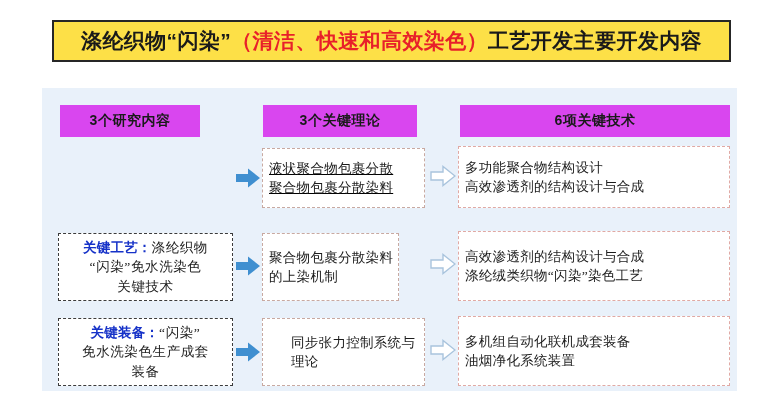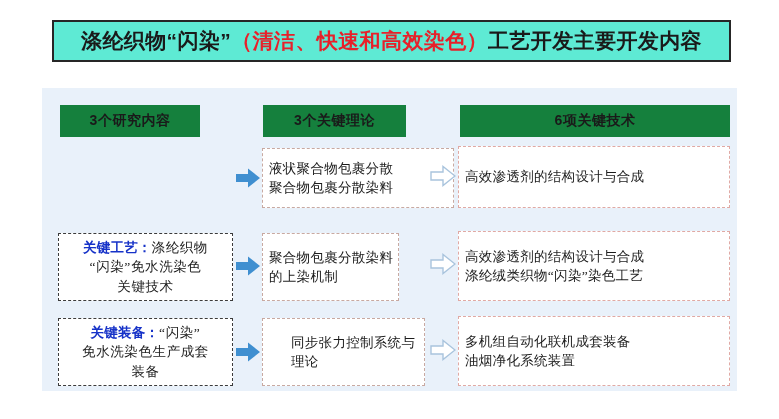--- a/index.html
+++ b/index.html
@@ -21,21 +21,21 @@
     background: #ffffff;
   }
 
   
   .title-box {
     position: absolute;
     left: 52px;
     top: 20px;
     width: 679px;
     height: 42px;
-    background: #5eead4;
+    background: #fde047;
     border: 2px solid #262626;
     box-sizing: border-box;
     display: flex;
     align-items: center;
     justify-content: center;
     white-space: nowrap;
   }
   .title-text {
     font-family: "Liberation Sans", "DejaVu Sans", sans-serif;
     font-weight: bold;
@@ -54,35 +54,35 @@
     left: 42px;
     top: 88px;
     width: 695px;
     height: 303px;
     background: #e9f1fa;
   }
 
   
   .hdr {
     position: absolute;
-    background: #15803d;
+    background: #d946ef;
     display: flex;
     align-items: center;
     justify-content: center;
     box-sizing: border-box;
   }
   .hdr-label {
     font-family: "Liberation Sans", "DejaVu Sans", sans-serif;
     font-weight: bold;
     font-size: 14px;
     color: #1a1a1a;
     letter-spacing: 0.5px;
   }
   #hdr-0 { left: 60px;  top: 105px; width: 140px; height: 32px; }
-  #hdr-1 { left: 263px; top: 105px; width: 143px; height: 32px; }
+  #hdr-1 { left: 263px; top: 105px; width: 154px; height: 32px; }
   #hdr-2 { left: 460px; top: 105px; width: 270px; height: 32px; }
 
   
   .cell {
     position: absolute;
     background: #ffffff;
     box-sizing: border-box;
     display: flex;
     flex-direction: column;
     justify-content: center;
@@ -119,21 +119,21 @@
     font-weight: bold;
     font-size: 13.5px;
     letter-spacing: 0.2px;
   }
 
   
   #cell-0-0 { left: 58px;  top: 148px; width: 175px; height: 60px; }
   #cell-0-1 { left: 58px;  top: 233px; width: 175px; height: 68px; }
   #cell-0-2 { left: 58px;  top: 318px; width: 175px; height: 68px; }
 
-  #cell-1-0 { left: 262px; top: 148px; width: 192px; height: 60px; }
+  #cell-1-0 { left: 262px; top: 148px; width: 163px; height: 60px; text-decoration: underline; }
   #cell-1-1 { left: 262px; top: 233px; width: 137px; height: 68px; }
   #cell-1-2 { left: 262px; top: 318px; width: 163px; height: 68px; padding-left: 28px; }
 
   #cell-2-0 { left: 458px; top: 146px; width: 272px; height: 62px; }
   #cell-2-1 { left: 458px; top: 231px; width: 272px; height: 70px; }
   #cell-2-2 { left: 458px; top: 316px; width: 272px; height: 70px; }
 
   
   .arrow {
     position: absolute;
@@ -189,20 +189,21 @@
   <div class="cell c1" id="cell-1-1">
     <div class="cell-line">聚合物包裹分散染料</div>
     <div class="cell-line">的上染机制</div>
   </div>
   <div class="cell c1" id="cell-1-2">
     <div class="cell-line">同步张力控制系统与</div>
     <div class="cell-line">理论</div>
   </div>
 
   <div class="cell c2" id="cell-2-0">
+    <div class="cell-line">多功能聚合物结构设计</div>
     <div class="cell-line">高效渗透剂的结构设计与合成</div>
   </div>
   <div class="cell c2" id="cell-2-1">
     <div class="cell-line">高效渗透剂的结构设计与合成</div>
     <div class="cell-line">涤纶绒类织物“闪染”染色工艺</div>
   </div>
   <div class="cell c2" id="cell-2-2">
     <div class="cell-line">多机组自动化联机成套装备</div>
     <div class="cell-line">油烟净化系统装置</div>
   </div>

